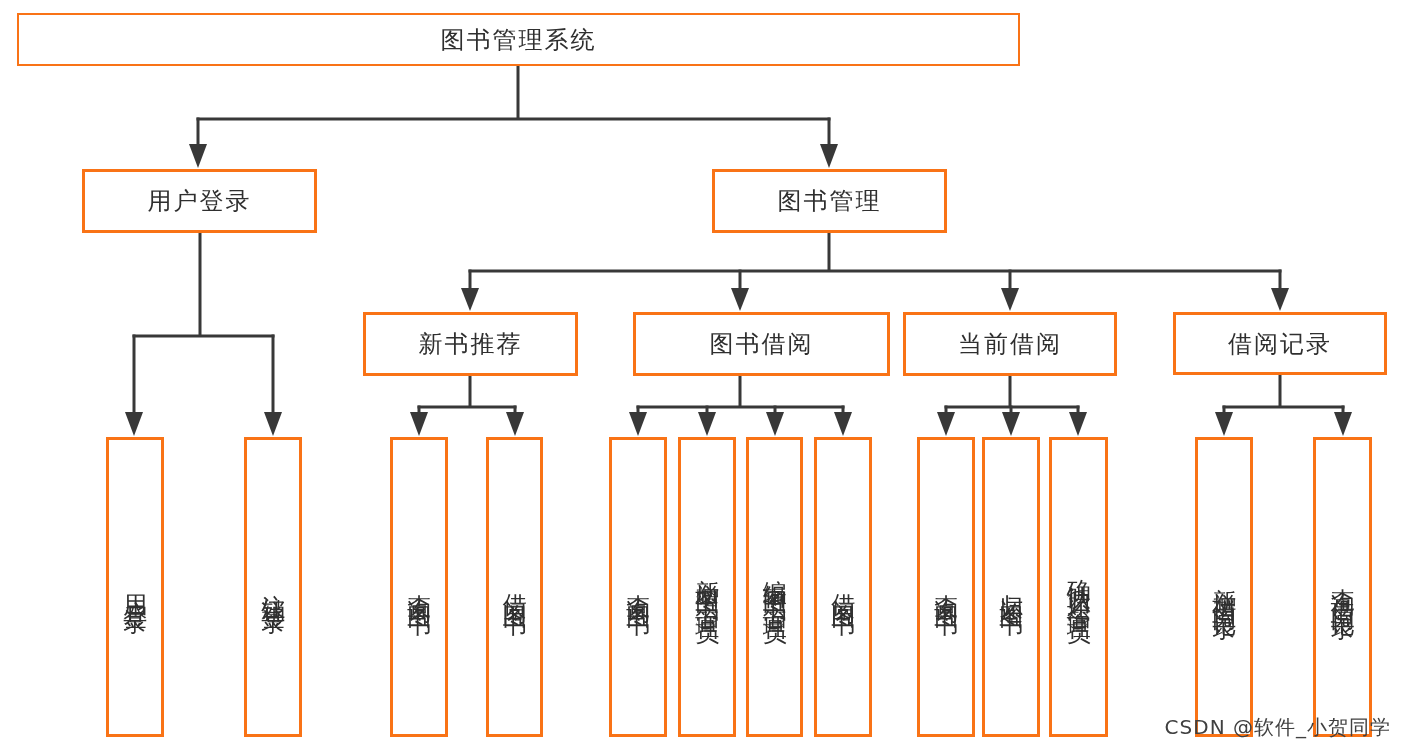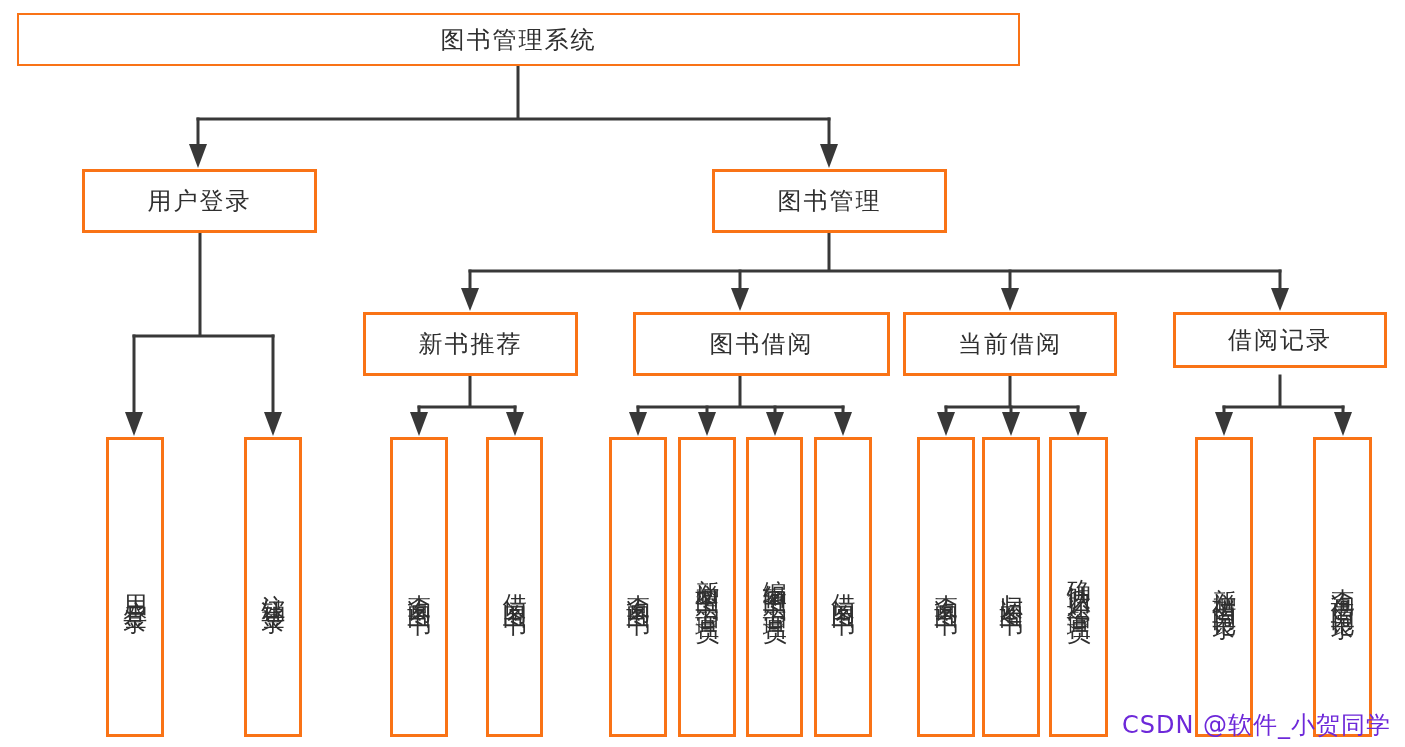--- a/index.html
+++ b/index.html
@@ -33,22 +33,22 @@
     text-orientation: mixed;
     font-size: 24px;
     line-height: 1.1;
     letter-spacing: 6px;
     color: #2f2f2f;
   }
   .watermark {
     position: absolute;
     right: 14px;
     bottom: 6px;
-    font-size: 24px;
-    color: #6d28d9;
+    font-size: 20px;
+    color: #404040;
     letter-spacing: 1px;
     white-space: nowrap;
   }
 </style>
 </head>
 <body>
 
 <div class="canvas">
 
   <svg class="wires" width="1405" height="747" viewBox="0 0 1405 747">
@@ -114,21 +114,21 @@
   </svg>
 
   <div class="box root-box hbox" style="left:17px; top:13px; width:1003px; height:53px;">图书管理系统</div>
 
   <div class="box hbox" style="left:82px; top:169px; width:235px; height:64px;">用户登录</div>
   <div class="box hbox" style="left:712px; top:169px; width:235px; height:64px;">图书管理</div>
 
   <div class="box hbox" style="left:363px; top:312px; width:215px; height:64px;">新书推荐</div>
   <div class="box hbox" style="left:633px; top:312px; width:257px; height:64px;">图书借阅</div>
   <div class="box hbox" style="left:903px; top:312px; width:214px; height:64px;text-align:center;">当前借阅</div>
-  <div class="box hbox" style="left:1173px; top:312px; width:214px; height:56px;">借阅记录</div>
+  <div class="box hbox" style="left:1173px; top:312px; width:214px; height:63px;">借阅记录</div>
 
   <div class="box" style="left:106px; top:437px; width:58px; height:300px;">
     <span class="vtext">用户登录</span>
   </div>
   <div class="box" style="left:244px; top:437px; width:58px; height:300px;">
     <span class="vtext">注销登录</span>
   </div>
 
   <div class="box" style="left:390px; top:437px; width:58px; height:300px;">
     <span class="vtext">查询图书</span>

